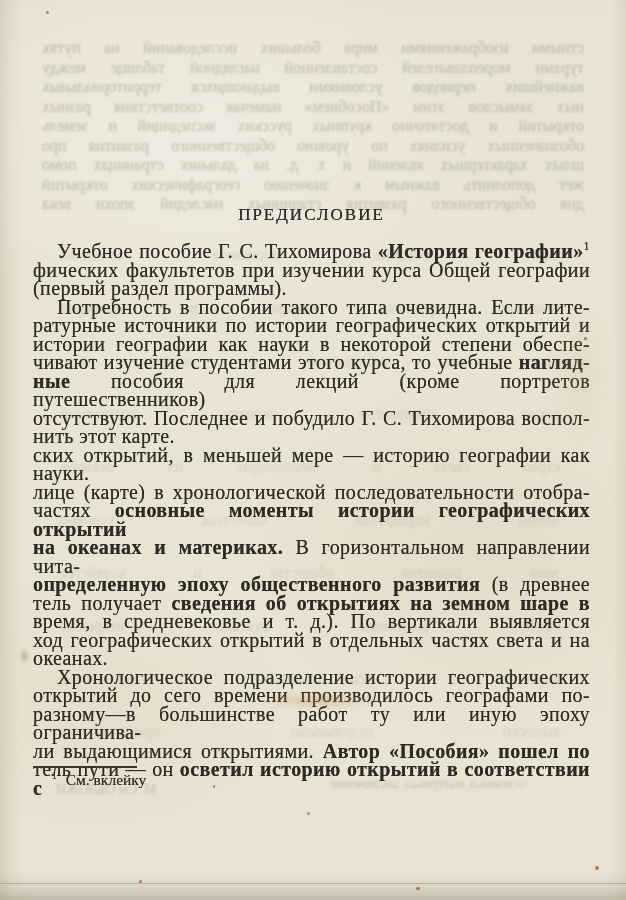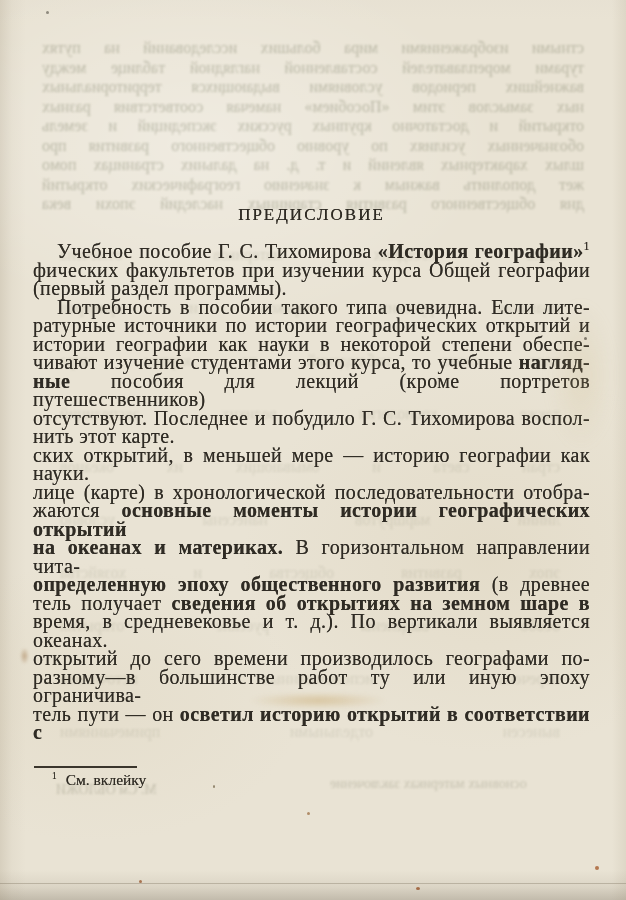--- a/index.html
+++ b/index.html
@@ -104,28 +104,31 @@
       <div class="line indent"><span>Потребность в пособии такого типа очевидна. Если лите-</span></div>
       <div class="line"><span>ратурные источники по истории географических открытий и</span></div>
       <div class="line"><span>истории географии как науки в некоторой степени обеспе-</span></div>
       <div class="line"><span>чивают изучение студентами этого курса, то учебные </span><span class="b">нагляд-</span></div>
       <div class="line"><span class="b">ные</span><span> пособия для лекций (кроме портретов путешественников)</span></div>
       <div class="line"><span>отсутствуют. Последнее и побудило Г. С. Тихомирова воспол-</span></div>
       <div class="line last"><span>нить этот карте.</span></div>
       <div class="line"><span>ских открытий, в меньшей мере — историю географии как</span></div>
       <div class="line last"><span>науки.</span></div>
       <div class="line"><span>лице (карте) в хронологической последовательности отобра-</span></div>
-      <div class="line"><span>жаются </span><span class="b">основные моменты истории географических открытий</span></div>
+      <div class="line"><span>частях </span><span class="b">основные моменты истории географических открытий</span></div>
       <div class="line"><span class="b">на океанах и материках.</span><span> В горизонтальном направлении чита-</span></div>
       <div class="line"><span class="b">определенную эпоху общественного развития</span><span> (в древнее</span></div>
       <div class="line"><span>тель получает </span><span class="b">сведения об открытиях на земном шаре в</span></div>
       <div class="line"><span>время, в средневековье и т. д.). По вертикали выявляется</span></div>
+      <div class="line"><span>ход географических открытий в отдельных частях света и на</span></div>
       <div class="line last"><span>океанах.</span></div>
+      <div class="line indent"><span>Хронологическое подразделение истории географических</span></div>
       <div class="line"><span>открытий до сего времени производилось географами по-</span></div>
       <div class="line"><span>разному—в большинстве работ ту или иную эпоху ограничива-</span></div>
+      <div class="line"><span>ли выдающимися открытиями. </span><span class="b">Автор «Пособия» пошел по</span></div>
       <div class="line last"><span>тель пути — он </span><span class="b">осветил историю открытий в соответствии с</span></div>
     </div>
 
   <div class="footnote-rule"></div>
   <div class="footnote"><sup>1</sup><span class="gap"></span><span>См. вклейку</span></div>
 
   <div class="stain stain-1"></div>
   <div class="stain stain-2"></div>
   <div class="stain stain-3"></div>
   <div class="speck sp1"></div>

